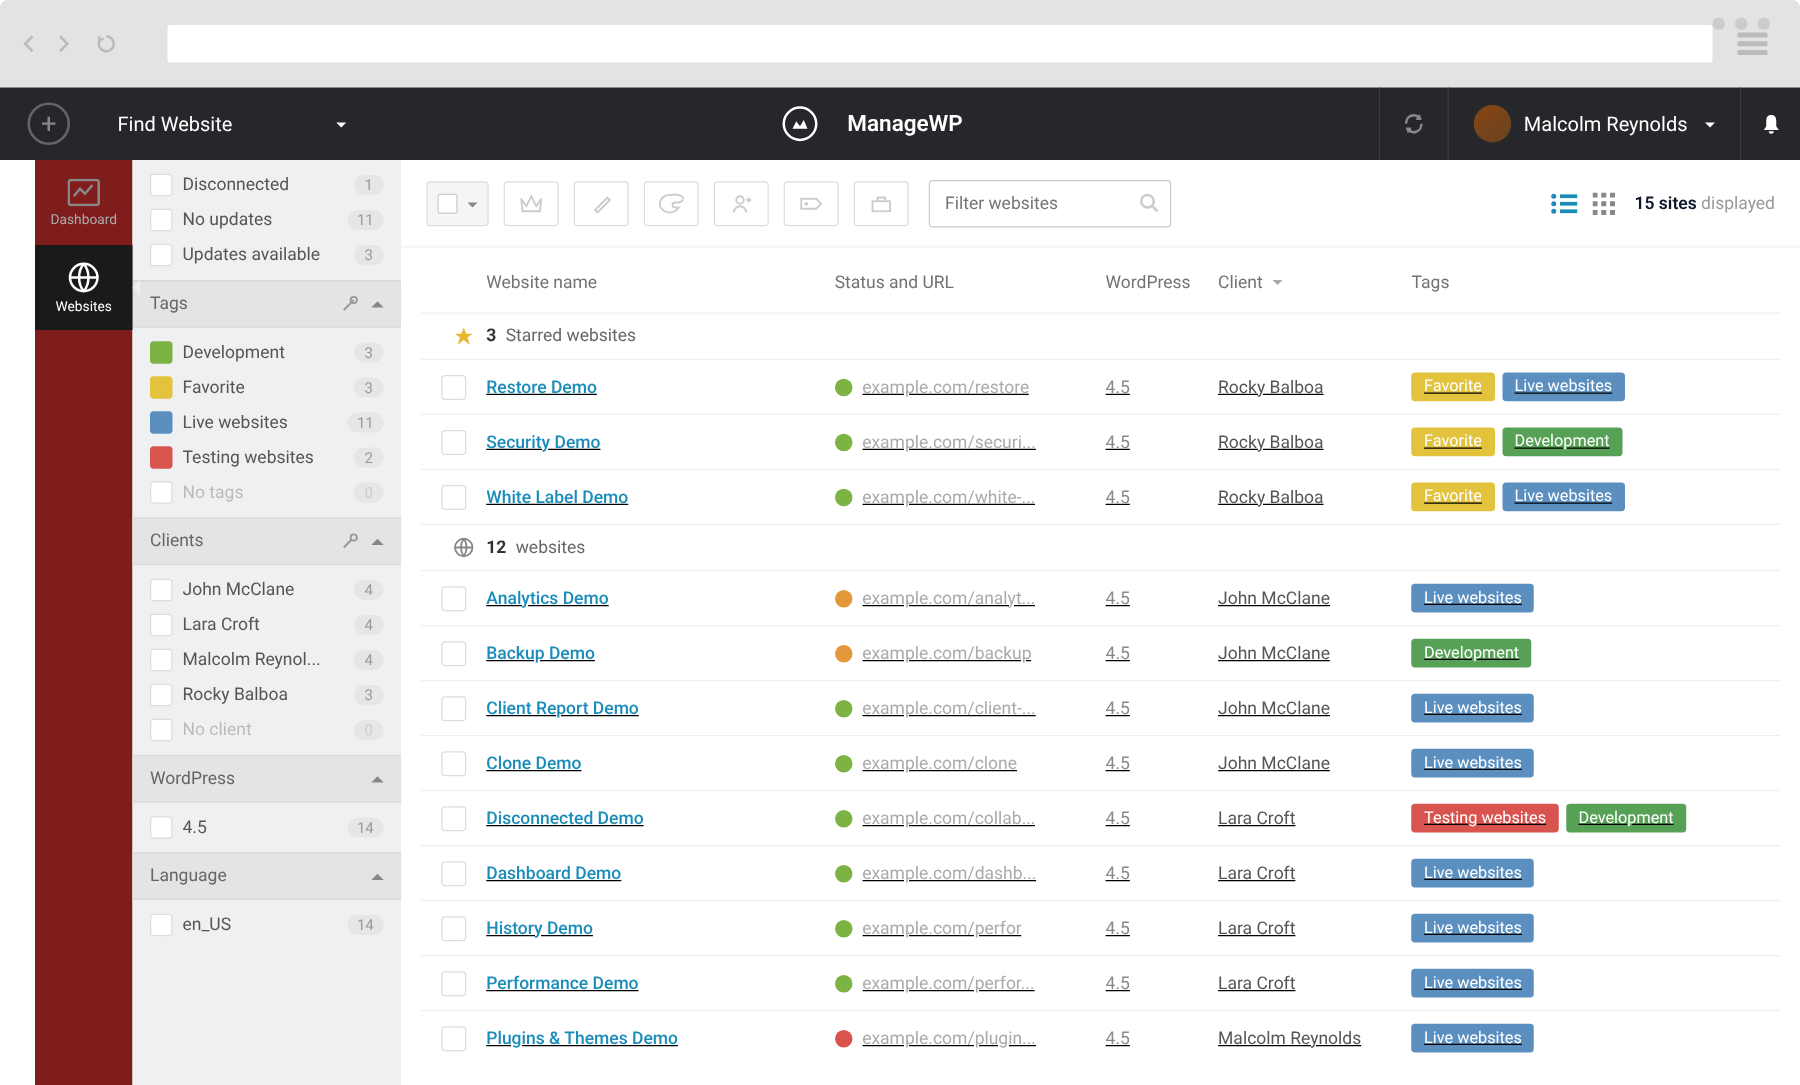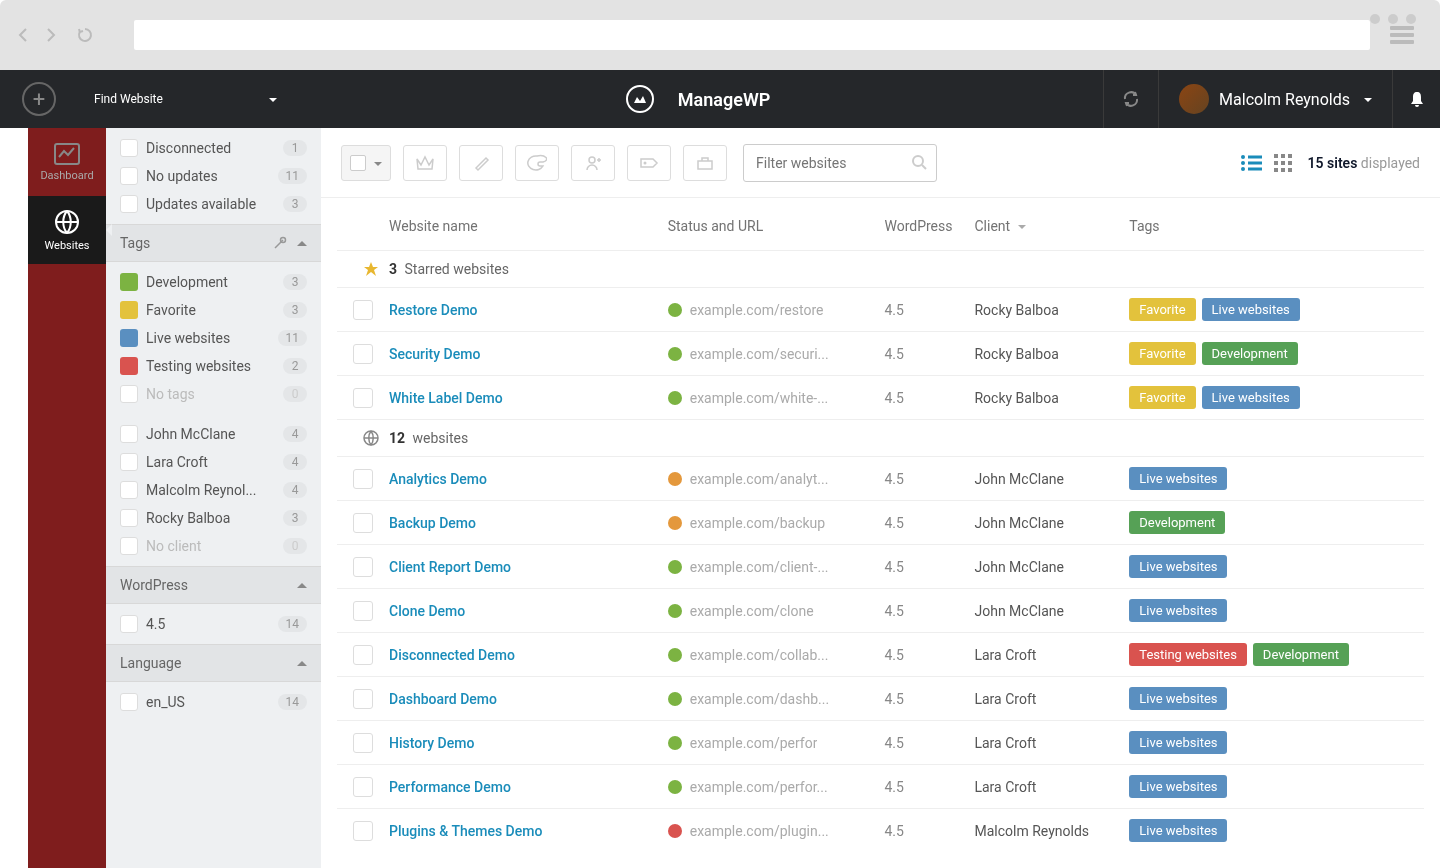--- a/index.html
+++ b/index.html
@@ -10,21 +10,21 @@
 .browser-nav svg { fill: #bbb; }
 .url-bar { flex: 1; height: 30px; background: #fff; margin: 0 20px 0 40px; border-radius: 2px; }
 .window-dots { display: flex; gap: 8px; position: absolute; right: 24px; top: 14px; }
 .window-dots span { width: 10px; height: 10px; border-radius: 50%; background: #ccc; }
 .hamburger { margin-left: auto; margin-right: 10px; }
 .hamburger div { width: 24px; height: 4px; background: #bbb; margin: 3px 0; border-radius: 1px; }
 
 .app-header { height: 58px; background: #25272a; display: flex; align-items: center; color: #fff; }
 .add-btn { width: 78px; display: flex; justify-content: center; }
 .add-circle { width: 34px; height: 34px; border: 2px solid #666; border-radius: 50%; display: flex; align-items: center; justify-content: center; color: #888; font-size: 22px; }
-.find-website { width: 215px; padding: 0 16px; display: flex; align-items: center; justify-content: space-between; font-size: 12px; }
+.find-website { width: 215px; padding: 0 16px; display: flex; align-items: center; justify-content: space-between; font-size: 16px; }
 .logo-area { flex: 1; display: flex; justify-content: center; align-items: center; gap: 24px; }
 .logo-circle { width: 28px; height: 28px; border: 2px solid #fff; border-radius: 50%; display: flex; align-items: center; justify-content: center; font-size: 12px; }
 .logo-text { font-size: 18px; font-weight: 600; }
 .header-right { display: flex; align-items: center; }
 .sync-btn { width: 56px; height: 58px; display: flex; align-items: center; justify-content: center; border-left: 1px solid #3a3a3a; border-right: 1px solid #3a3a3a; }
 .user-area { display: flex; align-items: center; gap: 10px; padding: 0 20px; }
 .avatar { width: 30px; height: 30px; border-radius: 50%; background: linear-gradient(135deg, #8b4513, #654321); }
 .bell-area { width: 48px; display: flex; justify-content: center; border-left: 1px solid #3a3a3a; height: 58px; align-items: center; }
 
 .main-wrap { display: flex; height: calc(868px - 70px - 58px); }
@@ -67,21 +67,21 @@
 .col-name { flex: 1.8; }
 .col-status { flex: 1.4; }
 .col-wp { width: 90px; }
 .col-client { flex: 1; }
 .col-tags { flex: 1.8; }
 
 .group-row { display: flex; align-items: center; padding: 10px 16px; font-size: 14px; color: #666; border-top: 1px solid #eee; }
 .group-row .group-icon { width: 36px; display: flex; justify-content: center; }
 .group-row strong { color: #333; margin-right: 4px; }
 
-.site-row { display: flex; align-items: center; padding: 10px 16px; border-top: 1px solid #eee; font-size: 14px; }
+.site-row { display: flex; align-items: center; padding: 10px 16px; border-top: 1px solid #eee; font-size: 14px; text-decoration: underline; }
 .row-check { width: 36px; }
 .row-check .cb { width: 20px; height: 20px; border: 1px solid #ddd; border-radius: 3px; background: #fff; }
 .site-name { color: #1a8cba; font-weight: 500; flex: 1.8; }
 .status-url { flex: 1.4; display: flex; align-items: center; gap: 8px; color: #aaa; overflow: hidden; }
 .status-dot { width: 14px; height: 14px; border-radius: 50%; flex-shrink: 0; }
 .status-dot.green { background: #7cb342; }
 .status-dot.orange { background: #e4983c; }
 .status-dot.red { background: #d9534f; }
 .url-text { overflow: hidden; text-overflow: ellipsis; white-space: nowrap; }
 .wp-ver { width: 90px; color: #888; }
@@ -231,20 +231,30 @@
           <div class="filter-label">Testing websites</div>
           <div class="filter-count">2</div>
         </div>
         <div class="filter-item muted">
           <div class="filter-checkbox"></div>
           <div class="filter-label">No tags</div>
           <div class="filter-count">0</div>
         </div>
       </div>
 
+    <div class="filter-section-header">
+      <span>Clients</span>
+      <div class="tools">
+        <svg width="14" height="14" viewBox="0 0 14 14">
+            <circle cx="10" cy="4" r="2.5" stroke="#999" stroke-width="1.5" fill="none"></circle>
+            <path d="M8 6 L2 12" stroke="#999" stroke-width="1.5"></path>
+          </svg>
+        <span class="caret-up"></span>
+      </div>
+    </div>
     <div class="filter-list" id="list-clients">
         <div class="filter-item">
           <div class="filter-checkbox"></div>
           <div class="filter-label">John McClane</div>
           <div class="filter-count">4</div>
         </div>
         <div class="filter-item">
           <div class="filter-checkbox"></div>
           <div class="filter-label">Lara Croft</div>
           <div class="filter-count">4</div>

